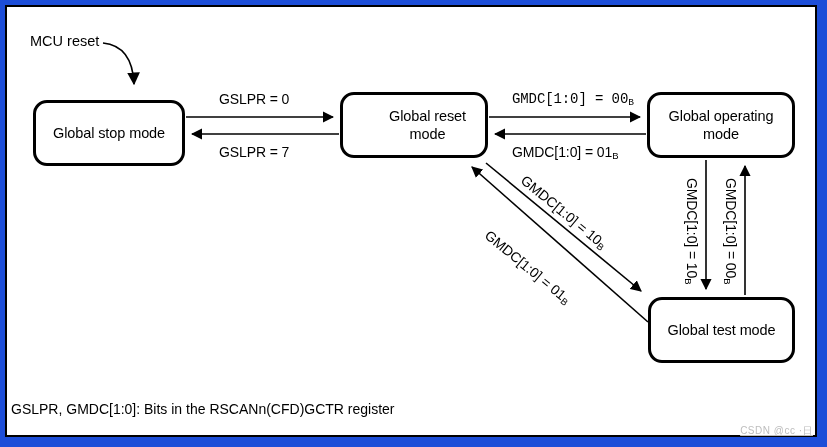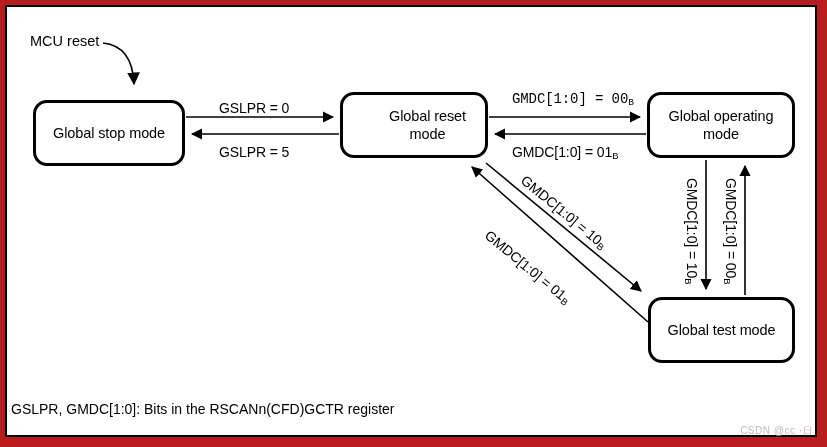--- a/index.html
+++ b/index.html
@@ -8,21 +8,21 @@
     padding: 0;
     background: #ffffff;
   }
   body {
     font-family: "Liberation Sans", sans-serif;
   }
   #figure {
     position: relative;
     width: 827px;
     height: 447px;
-    background: #b91c1c;
+    background: #1d4ed8;
     overflow: hidden;
   }
   #frame {
     position: absolute;
     left: 5px;
     top: 5px;
     width: 812px;
     height: 432px;
     border: 2px solid #000000;
     box-sizing: border-box;
@@ -90,20 +90,21 @@
     white-space: nowrap;
   }
   #watermark {
     position: absolute;
     right: 14px;
     top: 424px;
     font-size: 10px;
     color: #bdbdbd;
     letter-spacing: 0.5px;
     white-space: nowrap;
+    text-decoration: underline;
   }
 </style>
 </head>
 <body>
 
 <div id="figure">
 
   <div id="frame"></div>
 
   <svg class="layer" viewBox="0 0 827 447" xmlns="http://www.w3.org/2000/svg">
@@ -142,26 +143,26 @@
   </div>
 
   <div class="state-box" style="left:647px; top:92px; width:148px; height:66px;">
     <span class="state-label" style="max-width:112px;">Global operating mode</span>
   </div>
 
   <div class="state-box" style="left:648px; top:297px; width:147px; height:66px;">
     <span class="state-label">Global test mode</span>
   </div>
 
-  <div class="edge-label" style="left:219px; top:100px;">
+  <div class="edge-label" style="left:219px; top:91px;">
     <span>GSLPR = 0</span><sub></sub>
   </div>
 
   <div class="edge-label" style="left:219px; top:144px;">
-    <span>GSLPR = 5</span><sub></sub>
+    <span>GSLPR = 7</span><sub></sub>
   </div>
 
   <div class="edge-label" style="left:512px; top:91px;font-family:Liberation Mono, monospace;">
     <span>GMDC[1:0] = 00</span><sub>B</sub>
   </div>
 
   <div class="edge-label" style="left:512px; top:144px;">
     <span>GMDC[1:0] = 01</span><sub>B</sub>
   </div>
 

